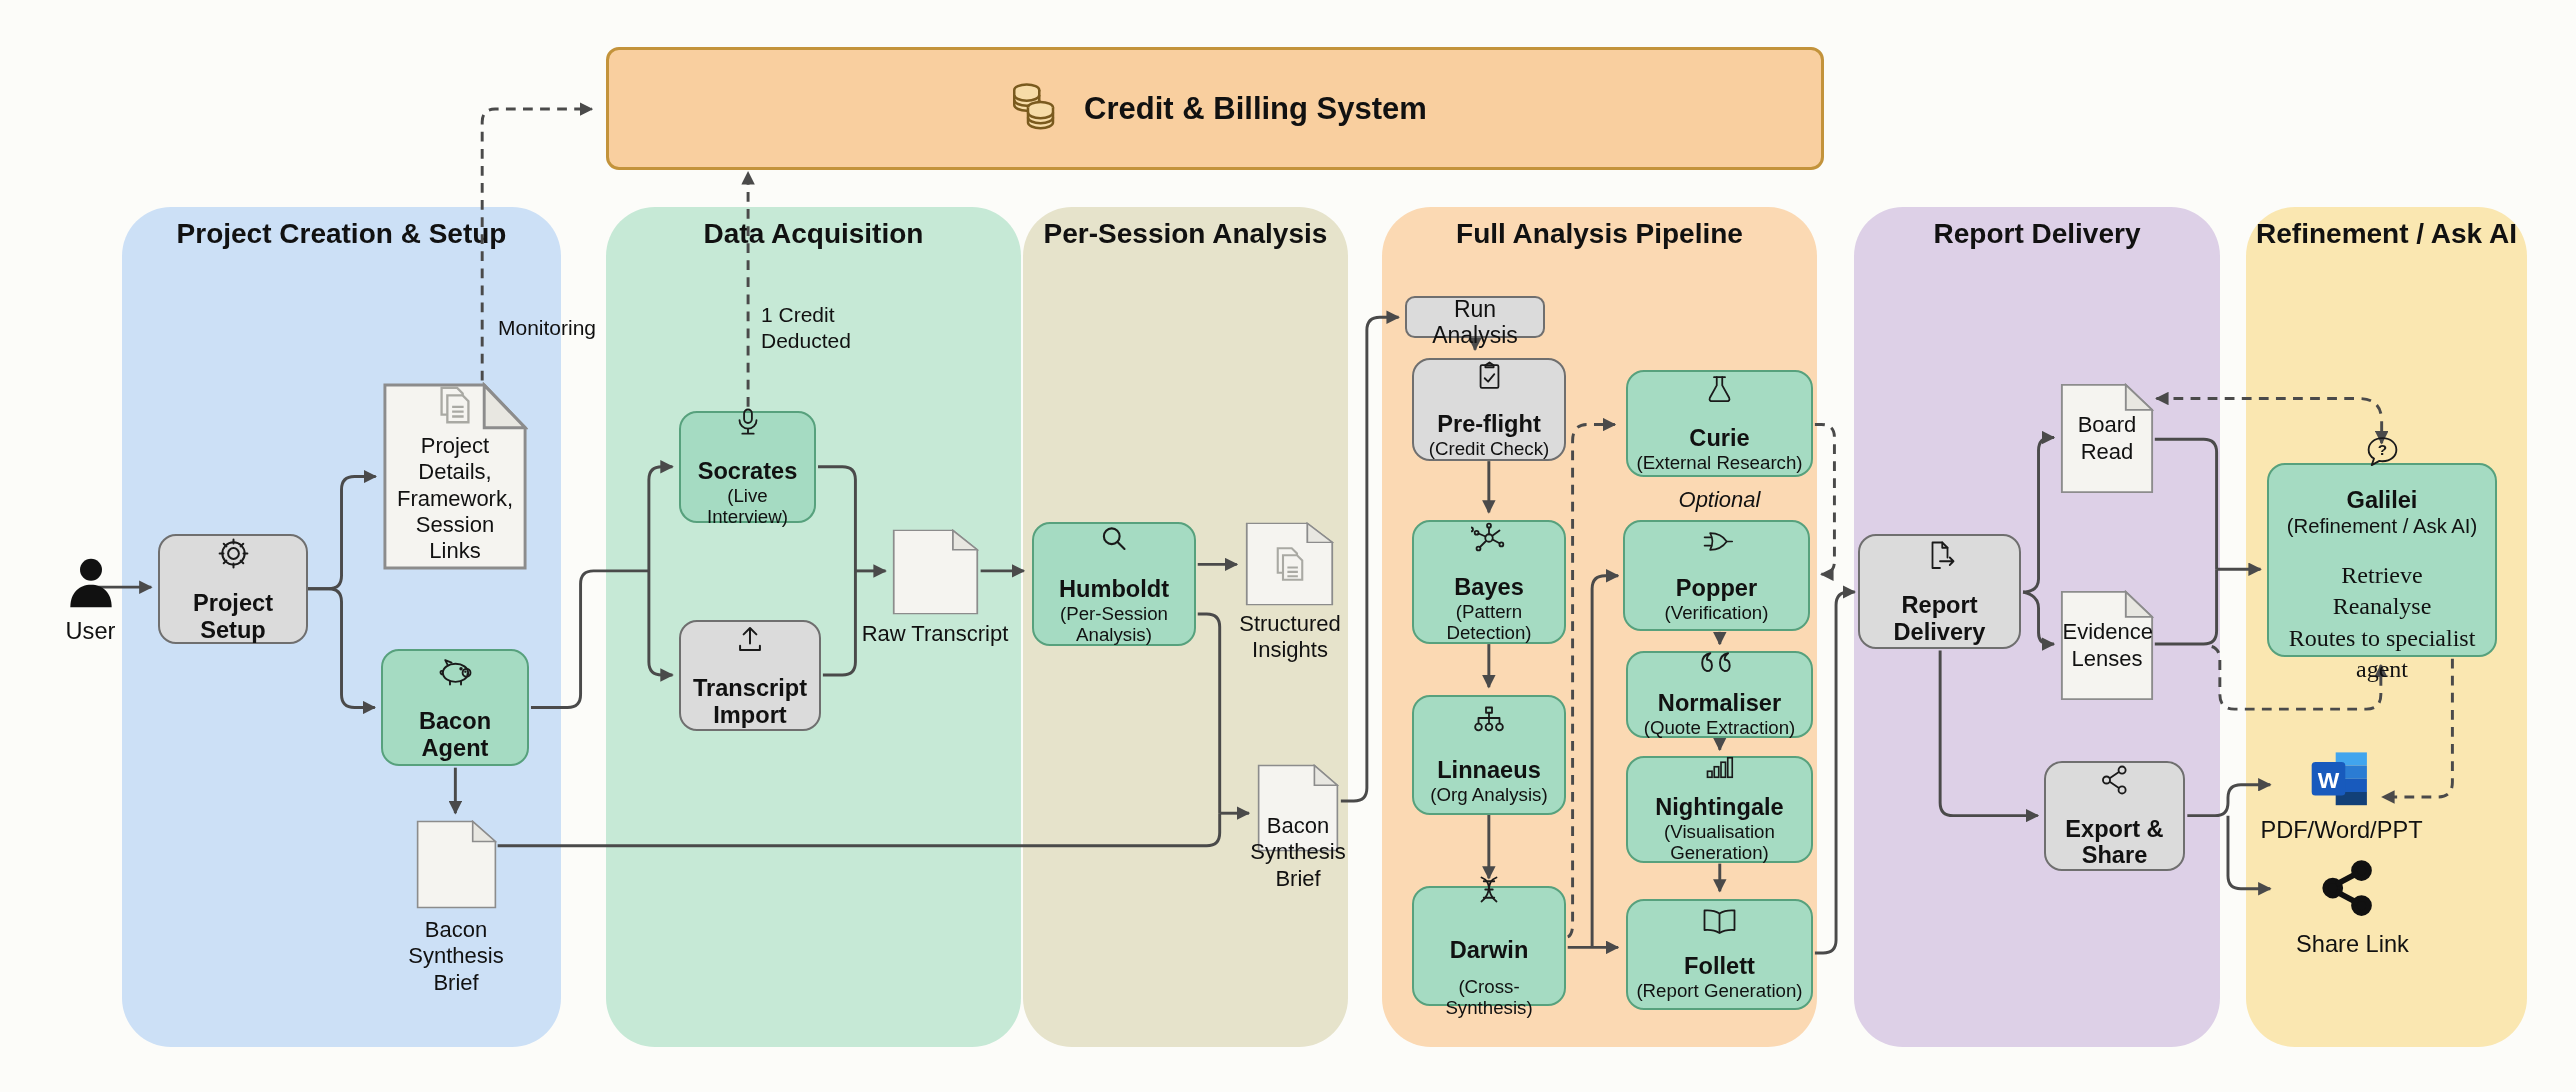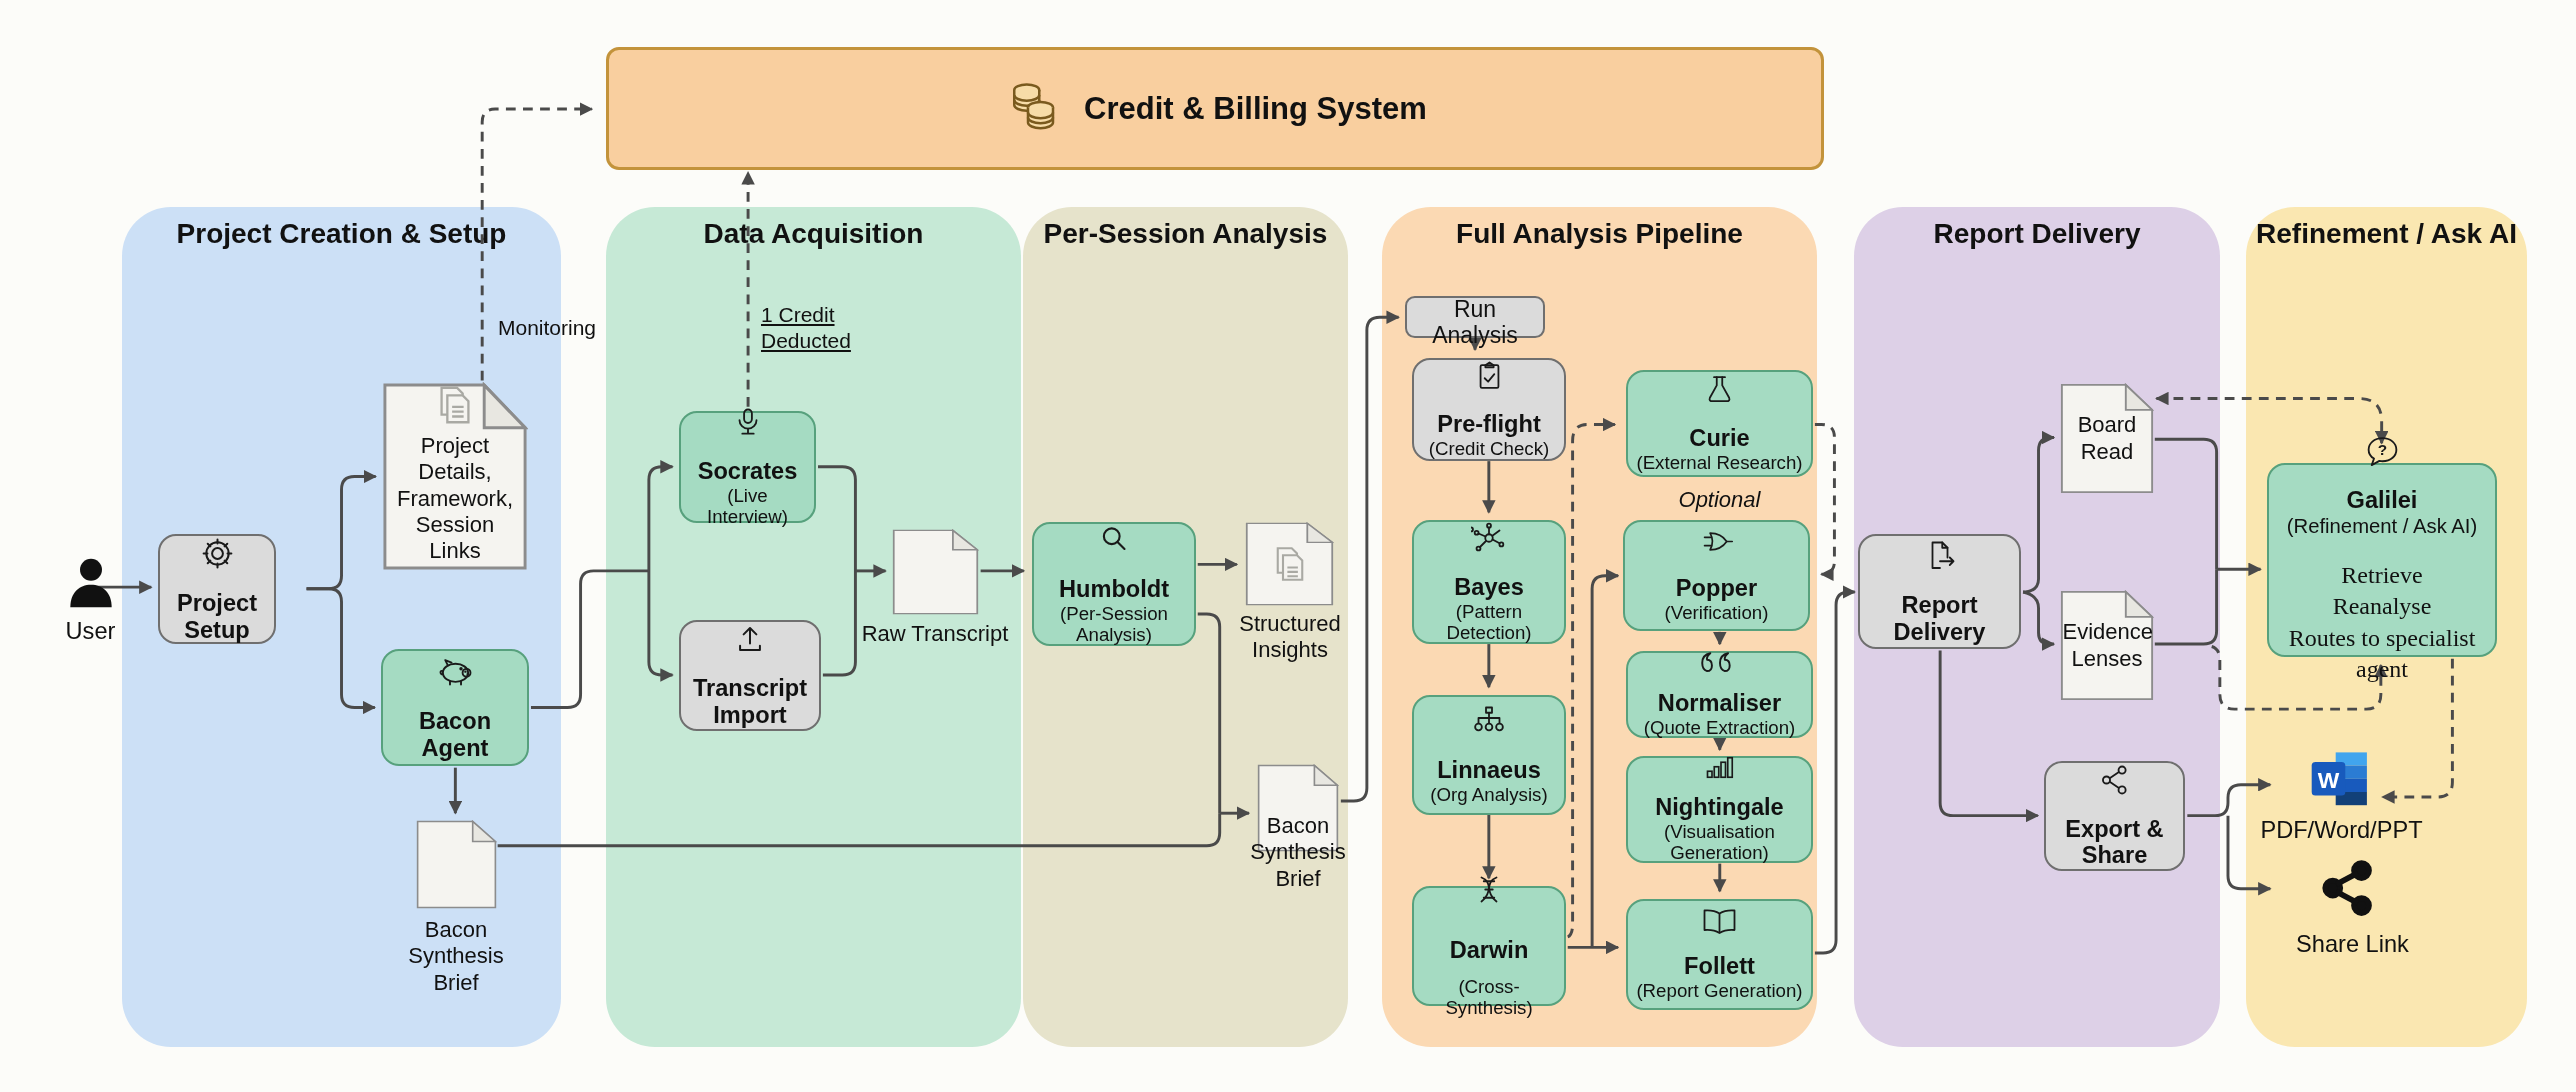--- a/index.html
+++ b/index.html
@@ -122,21 +122,21 @@
   </div>
 
   <div class="user-wrap">
     <svg width="62" height="62" viewBox="0 0 48 48">
       <circle cx="24" cy="13" r="8.5" fill="#111"></circle>
       <path d="M8,42 C8,30.5 15,24.5 24,24.5 C33,24.5 40,30.5 40,42 Z" fill="#111"></path>
     </svg>
     <div style="font-size:23.6px;">User</div>
   </div>
 
-  <div class="node gray" style="left:158px;top:534px;width:118px;height:110px;">
+  <div class="node gray" style="left:158px;top:534px;width:150px;height:110px;">
     <span class="nicon">
       <svg width="37" height="37" viewBox="0 0 48 48" fill="none" stroke="#1a1a1a" stroke-width="2.6" stroke-linecap="round">
         <circle cx="24" cy="24" r="7"></circle>
           <circle cx="24" cy="24" r="14.5"></circle>
         <path d="M24,6 V11 M24,37 V42 M6,24 H11 M37,24 H42 M11.3,11.3 L14.8,14.8 M33.2,33.2 L36.7,36.7 M36.7,11.3 L33.2,14.8 M14.8,33.2 L11.3,36.7"></path>
       </svg>
     </span>
     <span class="node-title">Project Setup</span>
   </div>
 
@@ -437,19 +437,19 @@
         <circle cx="34" cy="10" r="6"></circle>
           <circle cx="11" cy="24" r="6"></circle>
           <circle cx="34" cy="38" r="6"></circle>
         <path d="M14,21 L31,12 M14,27 L31,36"></path>
       </g>
     </svg>
   </div>
   <div class="out-label" style="left:2265px;top:931px;width:175px;">Share Link</div>
 
   <div class="small-label" style="left:498px;top:315px;">Monitoring</div>
-  <div class="small-label" style="left:761px;top:302px;text-decoration:underline;">
+  <div class="small-label" style="left:761px;top:302px;">
     <span>1 Credit</span><br>
     <span>Deducted</span>
   </div>
 
 </div>
 
 
 </body></html>

